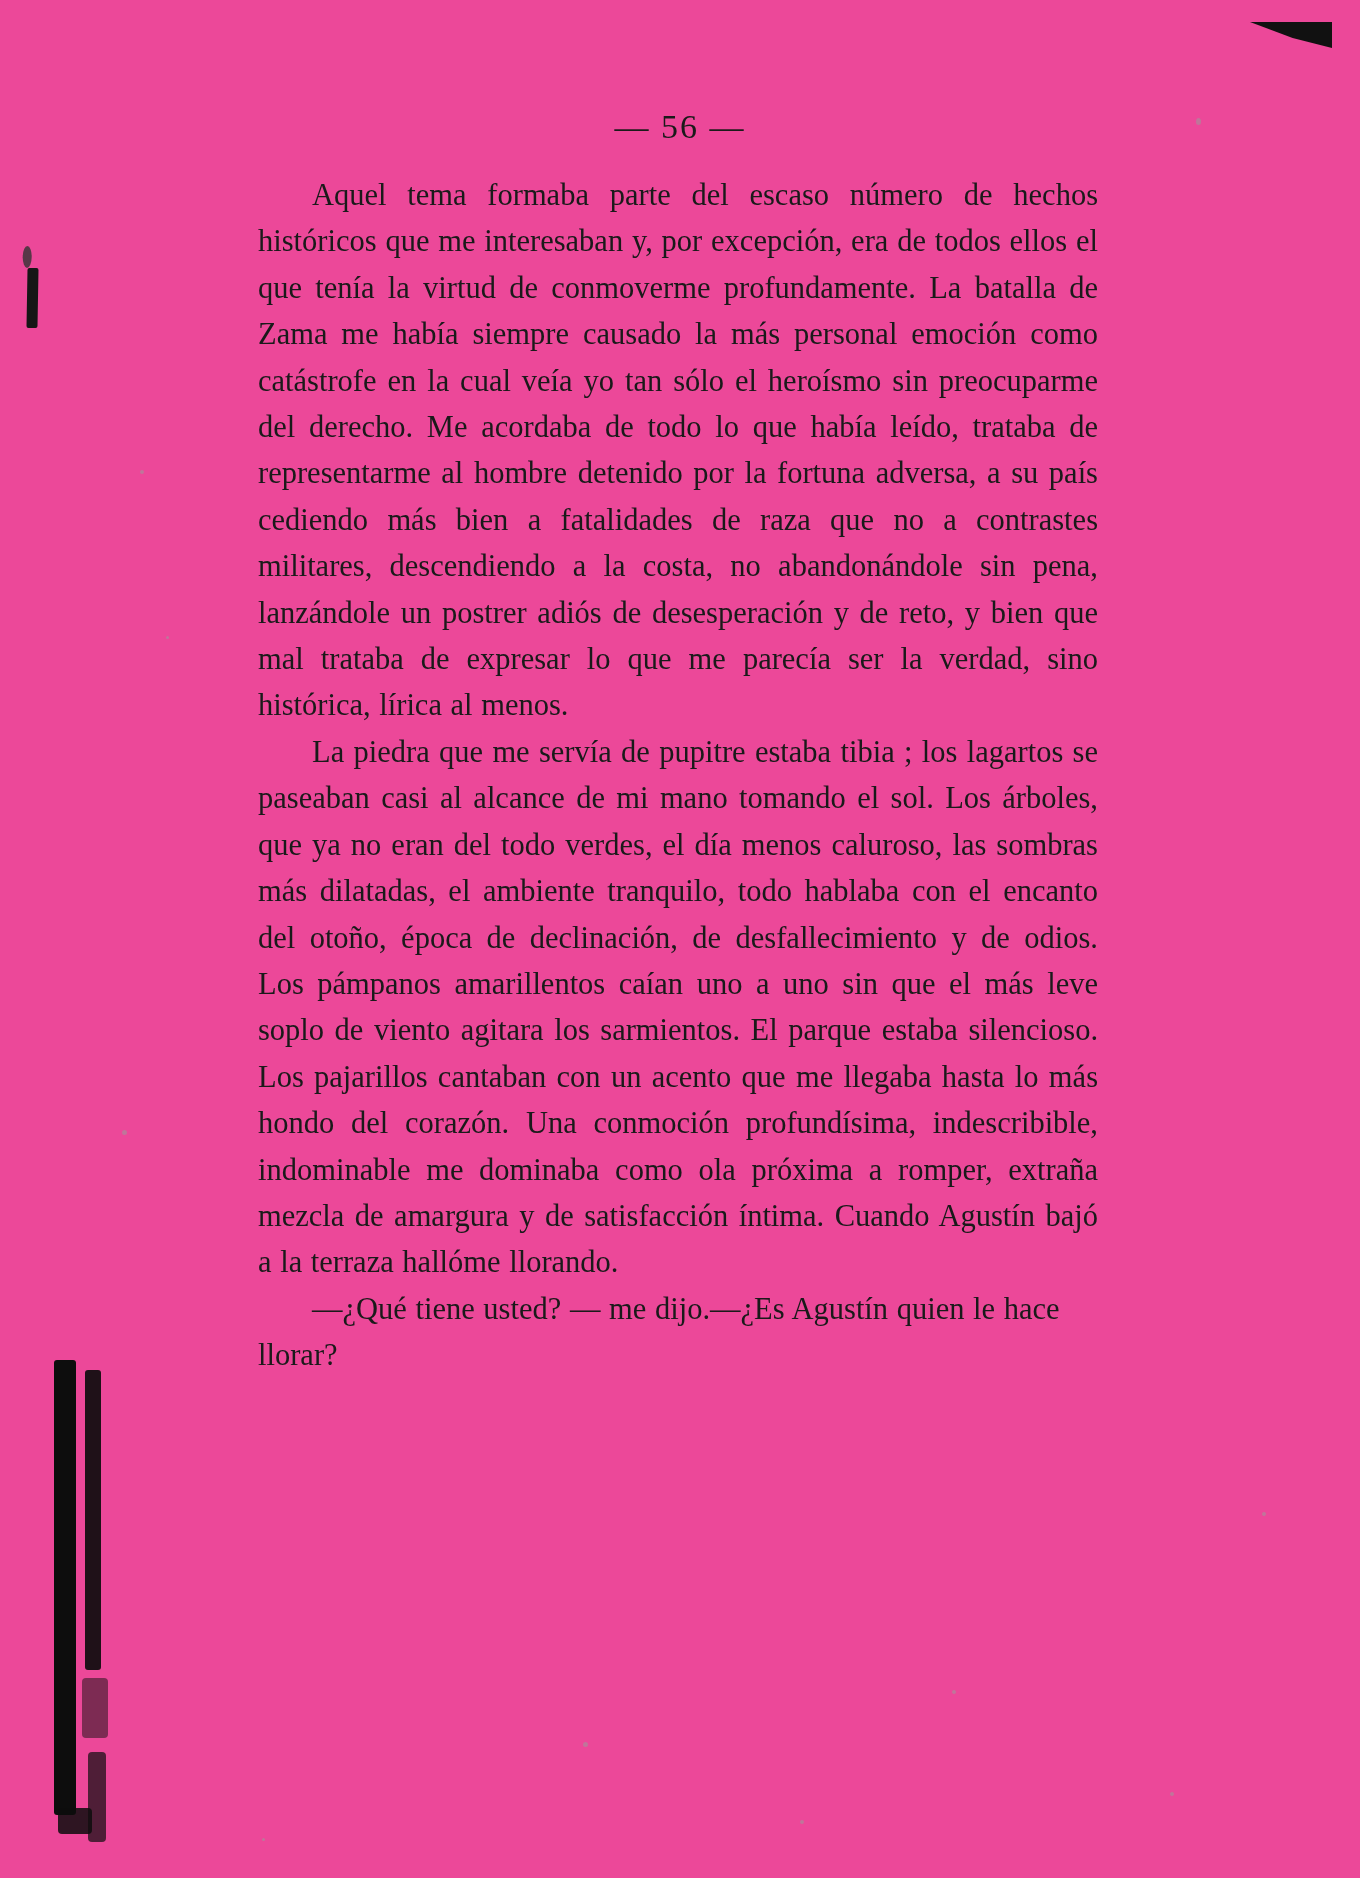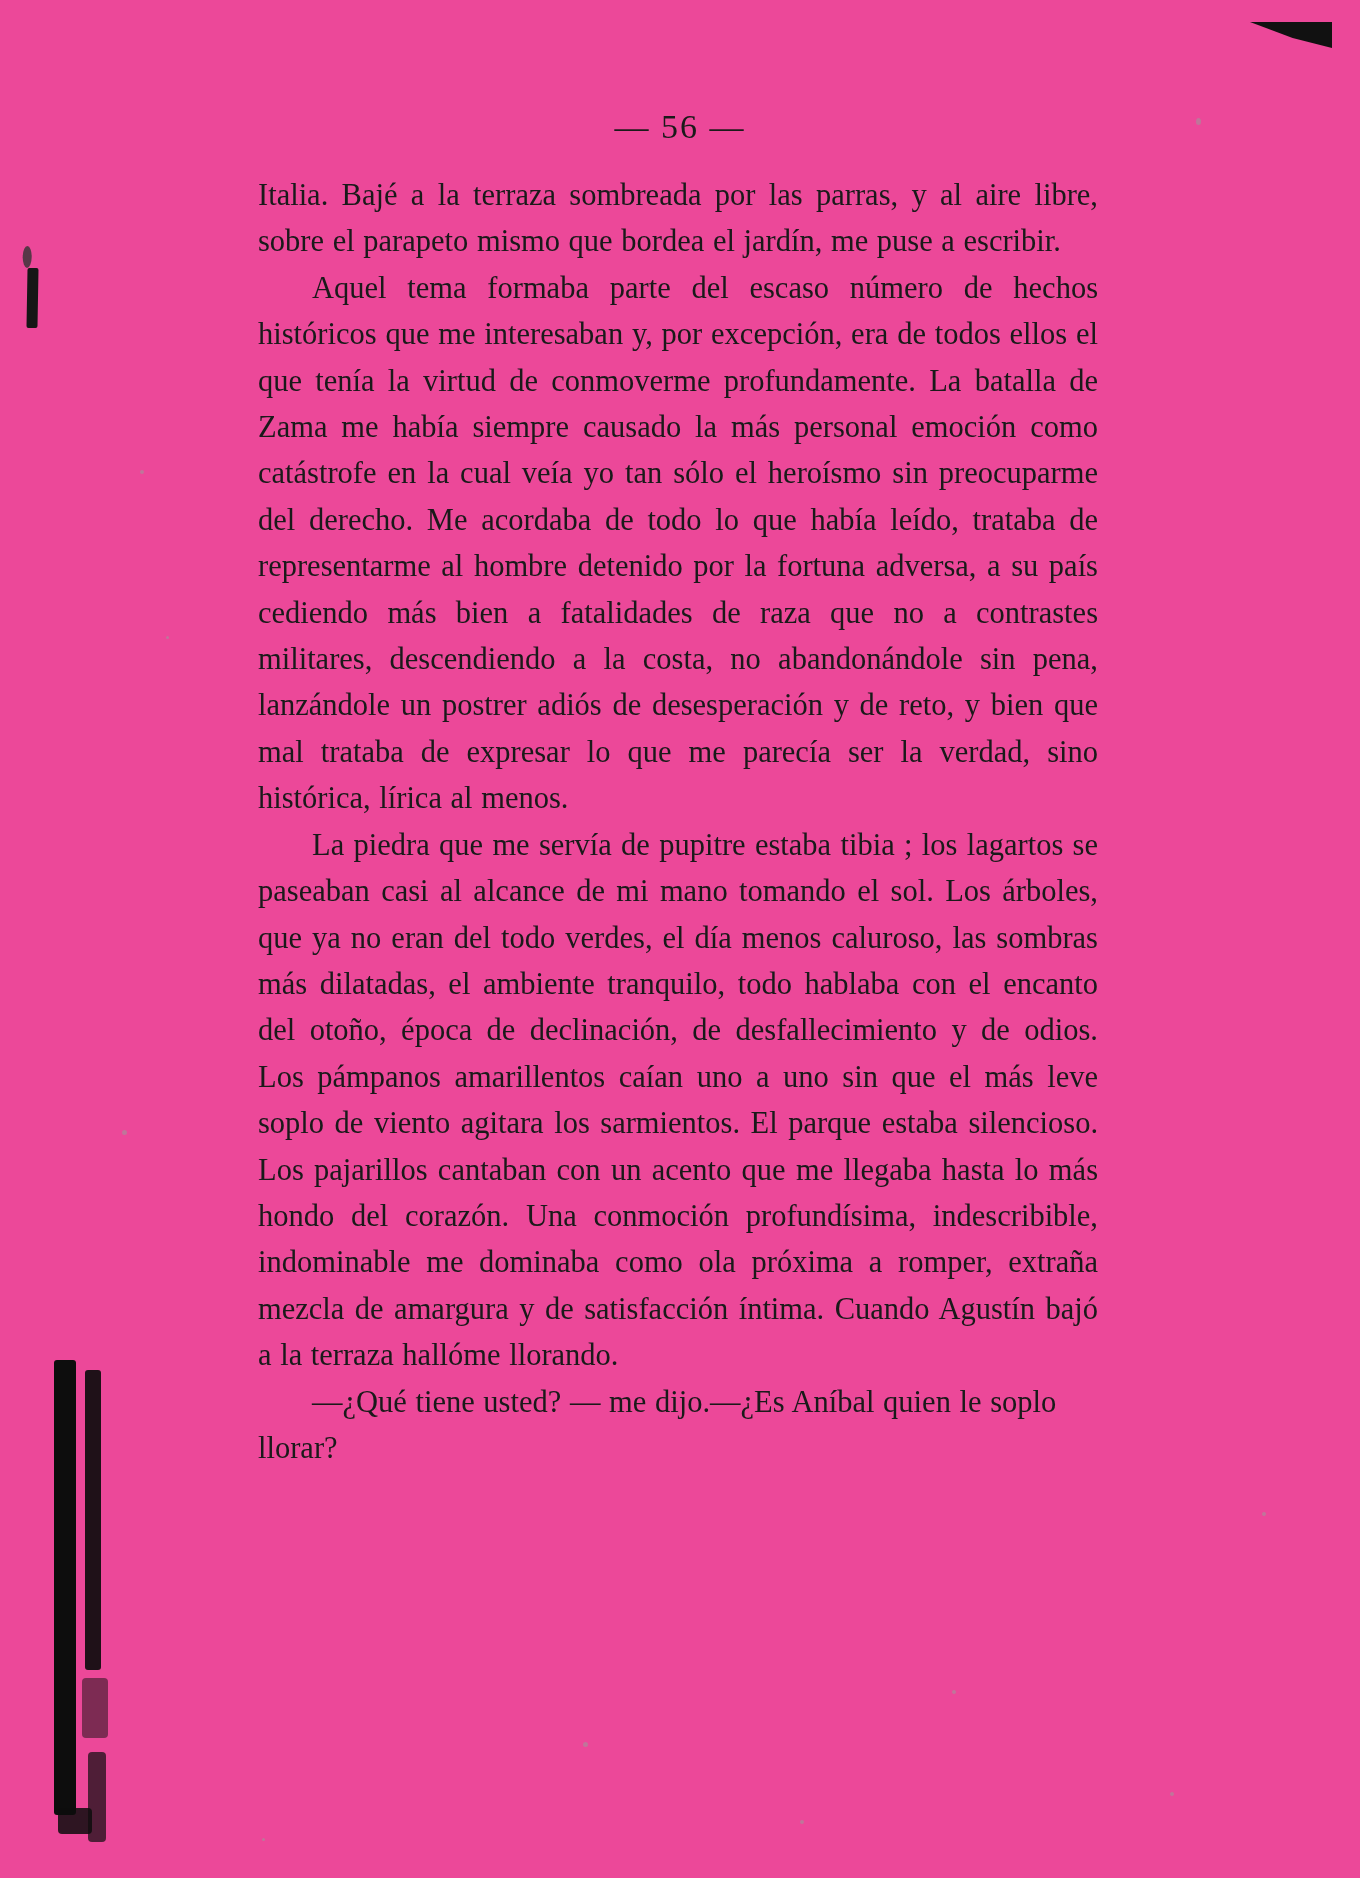--- a/index.html
+++ b/index.html
@@ -132,19 +132,18 @@
   <div class="speck" style="left:1262px; top:1512px; width:4px;  height:4px;"></div>
   <div class="speck" style="left:583px;  top:1742px; width:5px;  height:5px;"></div>
   <div class="speck" style="left:800px;  top:1820px; width:4px;  height:4px;"></div>
   <div class="speck" style="left:1170px; top:1792px; width:4px;  height:4px;"></div>
   <div class="speck" style="left:952px;  top:1690px; width:4px;  height:4px;"></div>
   <div class="speck" style="left:262px;  top:1838px; width:3px;  height:3px;"></div>
 
   <div class="page-number">— 56 —</div>
 
   <div class="body-text">
-    <p>Italia. Bajé a la terraza sombreada por las parras, y al aire libre, sobre el parapeto mismo que bordea el jardín, me puse a escribir.</p>
     <p class="indent">Aquel tema formaba parte del escaso número de hechos históricos que me interesaban y, por excepción, era de todos ellos el que tenía la virtud de conmoverme profundamente. La batalla de Zama me había siempre causado la más personal emoción como catástrofe en la cual veía yo tan sólo el heroísmo sin preocuparme del derecho. Me acordaba de todo lo que había leído, trataba de representarme al hombre detenido por la fortuna adversa, a su país cediendo más bien a fatalidades de raza que no a contrastes militares, descendiendo a la costa, no abandonándole sin pena, lanzándole un postrer adiós de desesperación y de reto, y bien que mal trataba de expresar lo que me parecía ser la verdad, sino histórica, lírica al menos.</p>
     <p class="indent">La piedra que me servía de pupitre estaba tibia ; los lagartos se paseaban casi al alcance de mi mano tomando el sol. Los árboles, que ya no eran del todo verdes, el día menos caluroso, las sombras más dilatadas, el ambiente tranquilo, todo hablaba con el encanto del otoño, época de declinación, de desfallecimiento y de odios. Los pámpanos amarillentos caían uno a uno sin que el más leve soplo de viento agitara los sarmientos. El parque estaba silencioso. Los pajarillos cantaban con un acento que me llegaba hasta lo más hondo del corazón. Una conmoción profundísima, indescribible, indominable me dominaba como ola próxima a romper, extraña mezcla de amargura y de satisfacción íntima. Cuando Agustín bajó a la terraza hallóme llorando.</p>
-    <p class="indent">—¿Qué tiene usted? — me dijo.—¿Es Aníbal quien le soplo llorar?</p>
+    <p class="indent">—¿Qué tiene usted? — me dijo.—¿Es Agustín quien le hace llorar?</p>
   </div>
 
 </div>
 
 </body></html>

